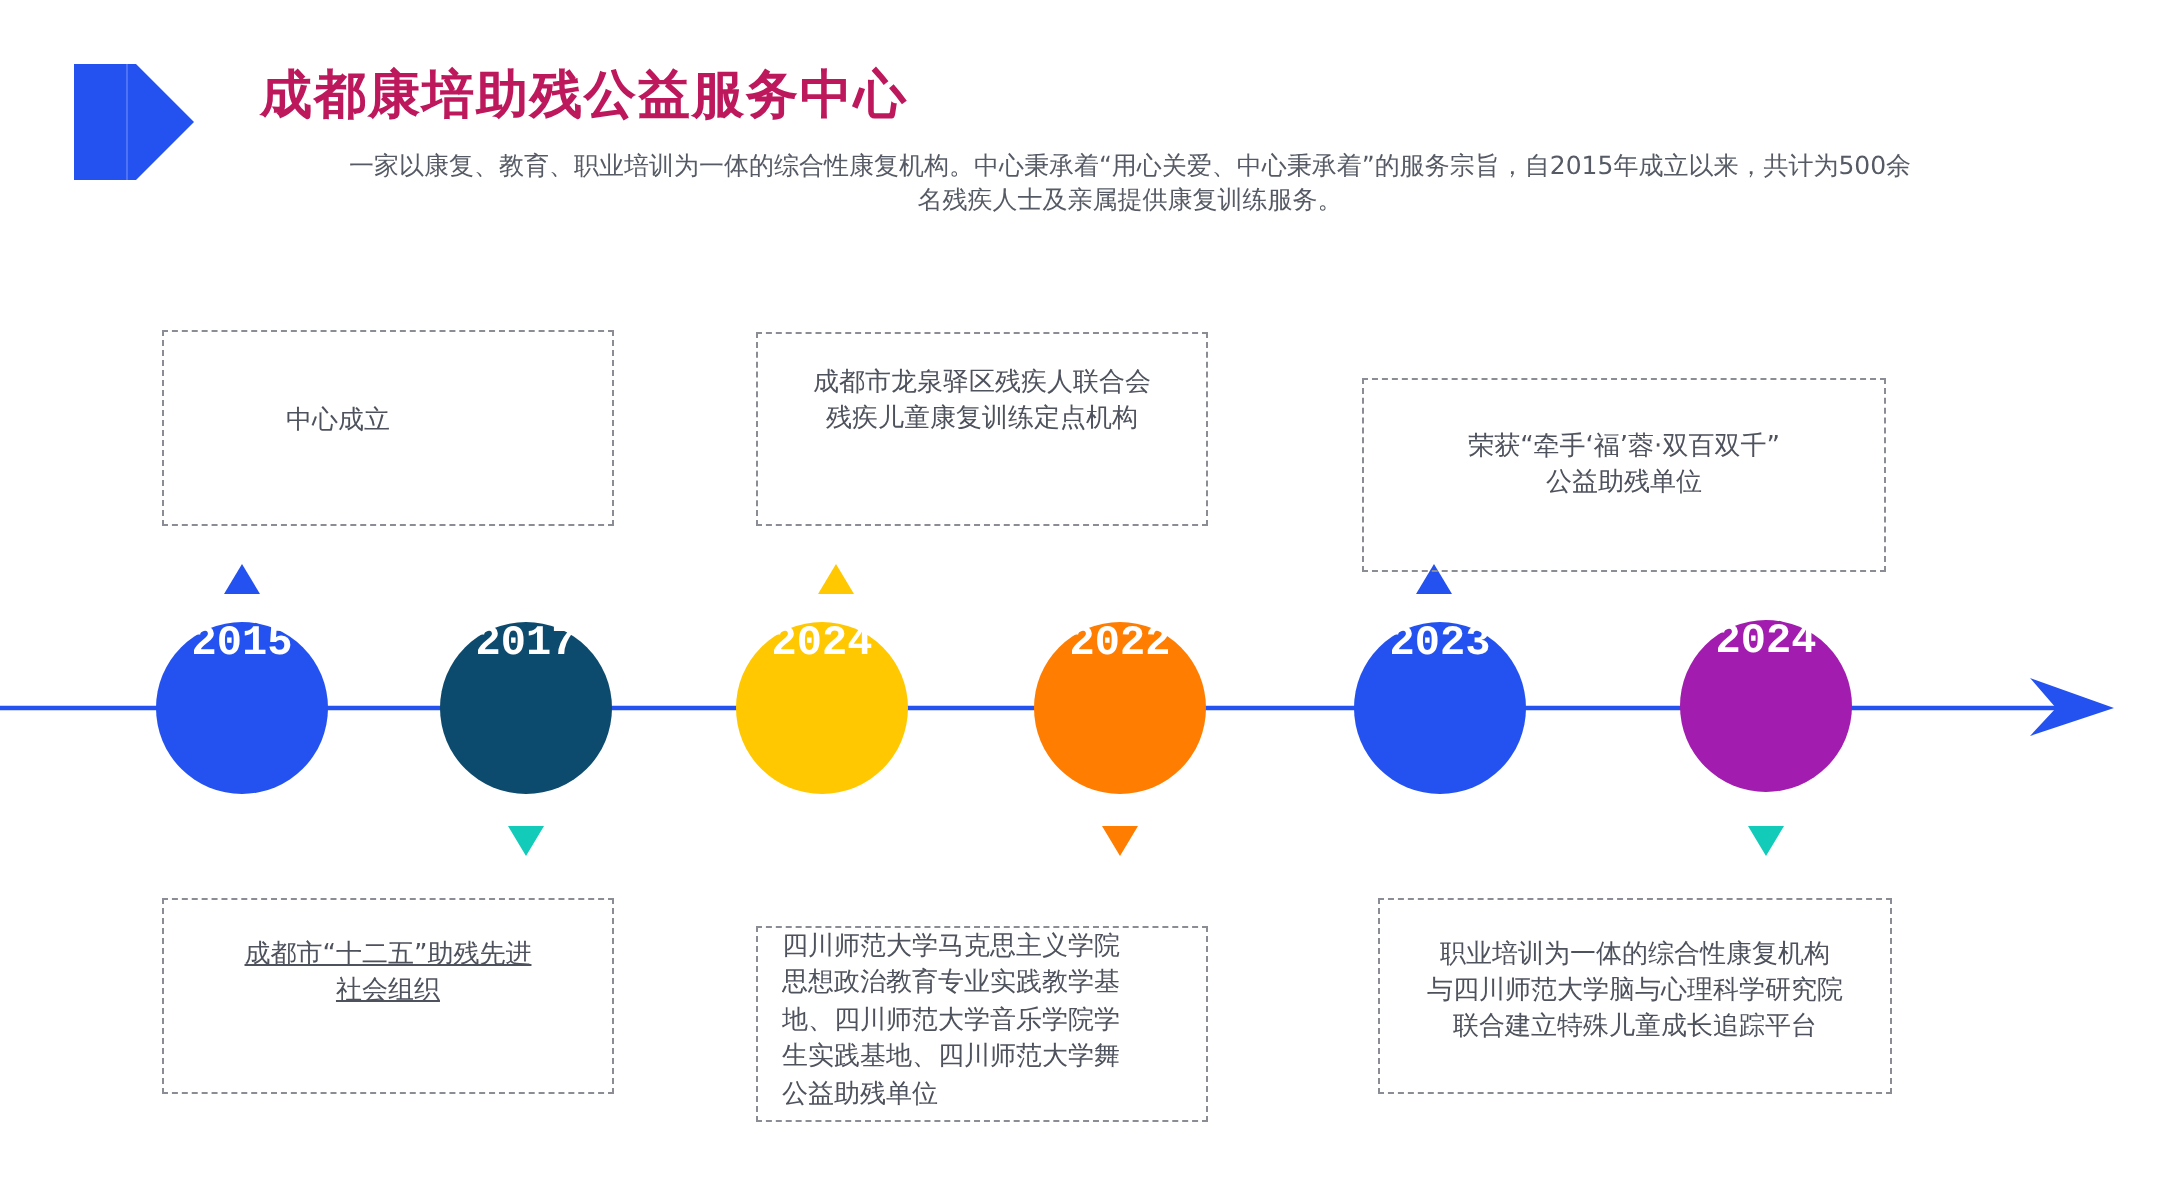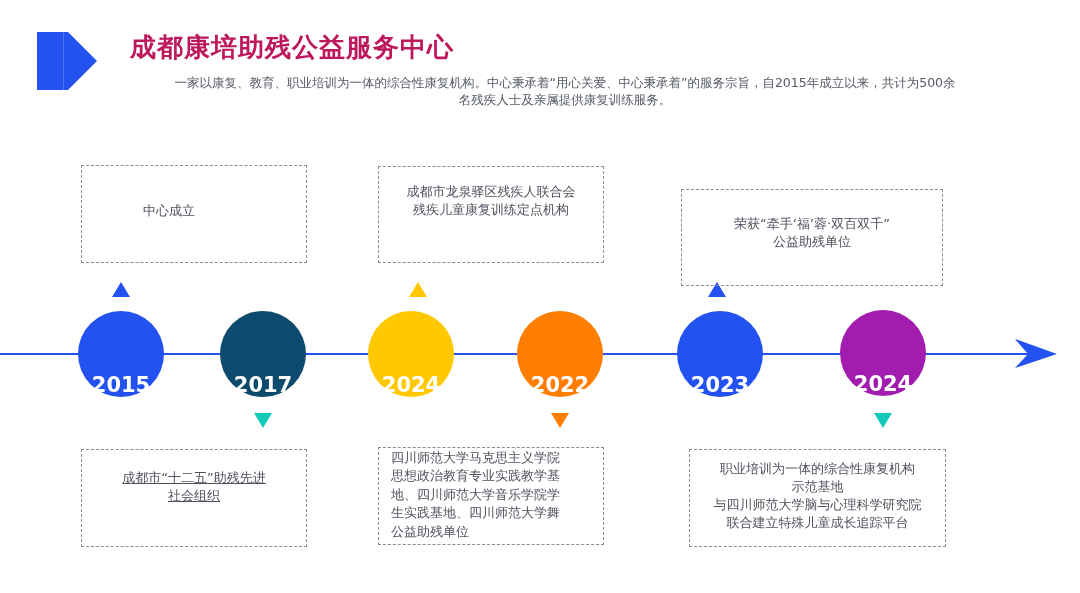--- a/index.html
+++ b/index.html
@@ -21,22 +21,22 @@
     .subtitle div { white-space: nowrap; }
     .timeline-svg { left: 0; top: 0; width: 1080px; height: 593px; }
     .box {
       border: 1.6px dashed #8a8d94; box-sizing: border-box;
       display: flex; align-items: center; justify-content: center;
       text-align: center; color: #4e525c; font-size: 13px; line-height: 18px;
     }
     .box .txt div { white-space: nowrap; }
     .box.left-text { text-align: left; justify-content: flex-start; padding-left: 12px; }
     .year {
-      border-radius: 50%; display: flex; align-items: flex-end; justify-content: center;
-      color: #ffffff; font-weight: bold; font-size: 21px;
+      border-radius: 50%; display: flex; align-items: flex-start; justify-content: center;
+      color: #ffffff; font-weight: bold; font-size: 21px; font-family: Liberation Mono, monospace;
     }
   </style>
 </head>
 <body>
 
 <svg class="abs logo" viewBox="0 0 60 58">
   <rect x="0" y="0" width="26" height="58" fill="#2352f0"></rect>
   <polygon points="26,0 31,0 60,29 31,58 26,58" fill="#2352f0"></polygon>
   <line x1="26.5" y1="0" x2="26.5" y2="58" stroke="#5a7cf5" stroke-width="0.8"></line>
 </svg>
@@ -100,30 +100,29 @@
   </div>
 </div>
 
 <div class="abs box" style="left:81px; top:449px; width:226px; height:98px;text-decoration:underline;">
   <div class="txt" style="margin-top:-22px;">
     <div>成都市“十二五”助残先进</div>
     <div>社会组织</div>
   </div>
 </div>
 
-<div class="abs box left-text" style="left:378px; top:447px; width:226px; height:98px; line-height:18.5px;">
+<div class="abs box left-text" style="left:378px; top:463px; width:226px; height:98px; line-height:18.5px;">
   <div class="txt" style="margin-top:-2px; padding-left:0;">
     <div>四川师范大学马克思主义学院</div>
     <div>思想政治教育专业实践教学基</div>
     <div>地、四川师范大学音乐学院学</div>
     <div>生实践基地、四川师范大学舞</div>
     <div>公益助残单位</div>
   </div>
 </div>
 
 <div class="abs box" style="left:689px; top:449px; width:257px; height:98px;">
   <div class="txt" style="margin-top:-4px;">
     <div>职业培训为一体的综合性康复机构</div>
-    <div>示范基地</div>
     <div>与四川师范大学脑与心理科学研究院</div>
     <div>联合建立特殊儿童成长追踪平台</div>
   </div>
 </div>
 
 </body></html>

